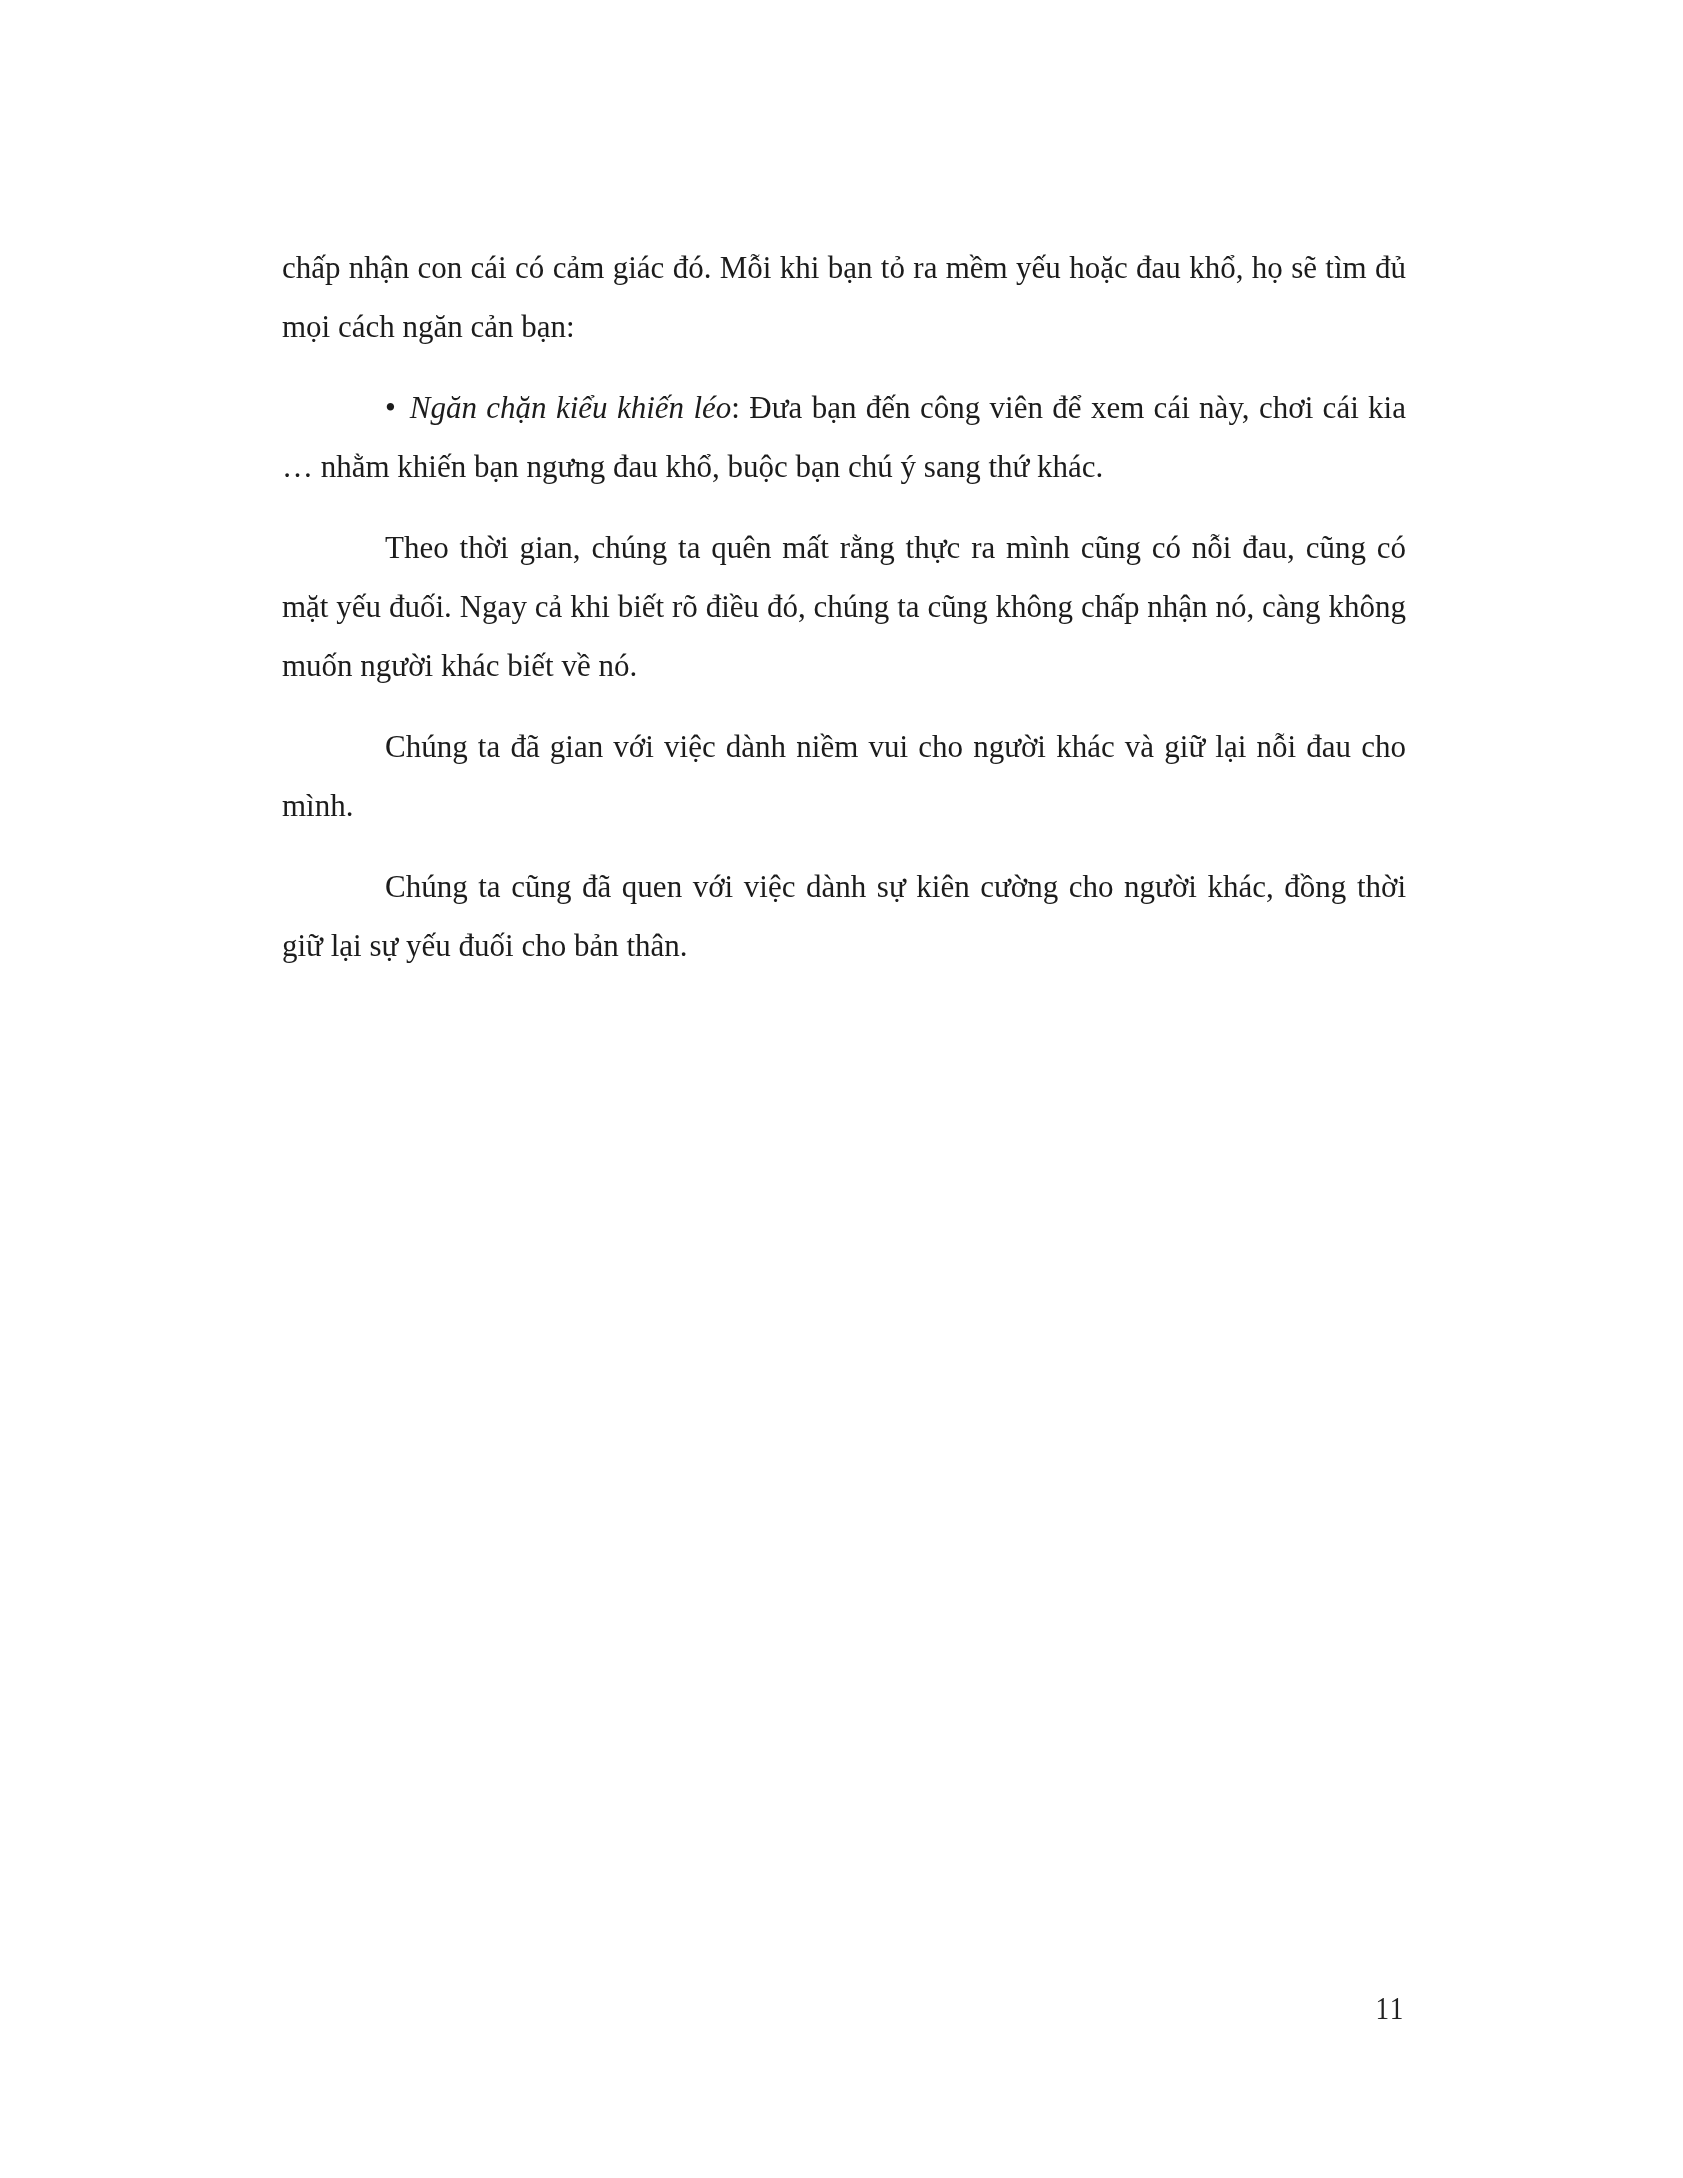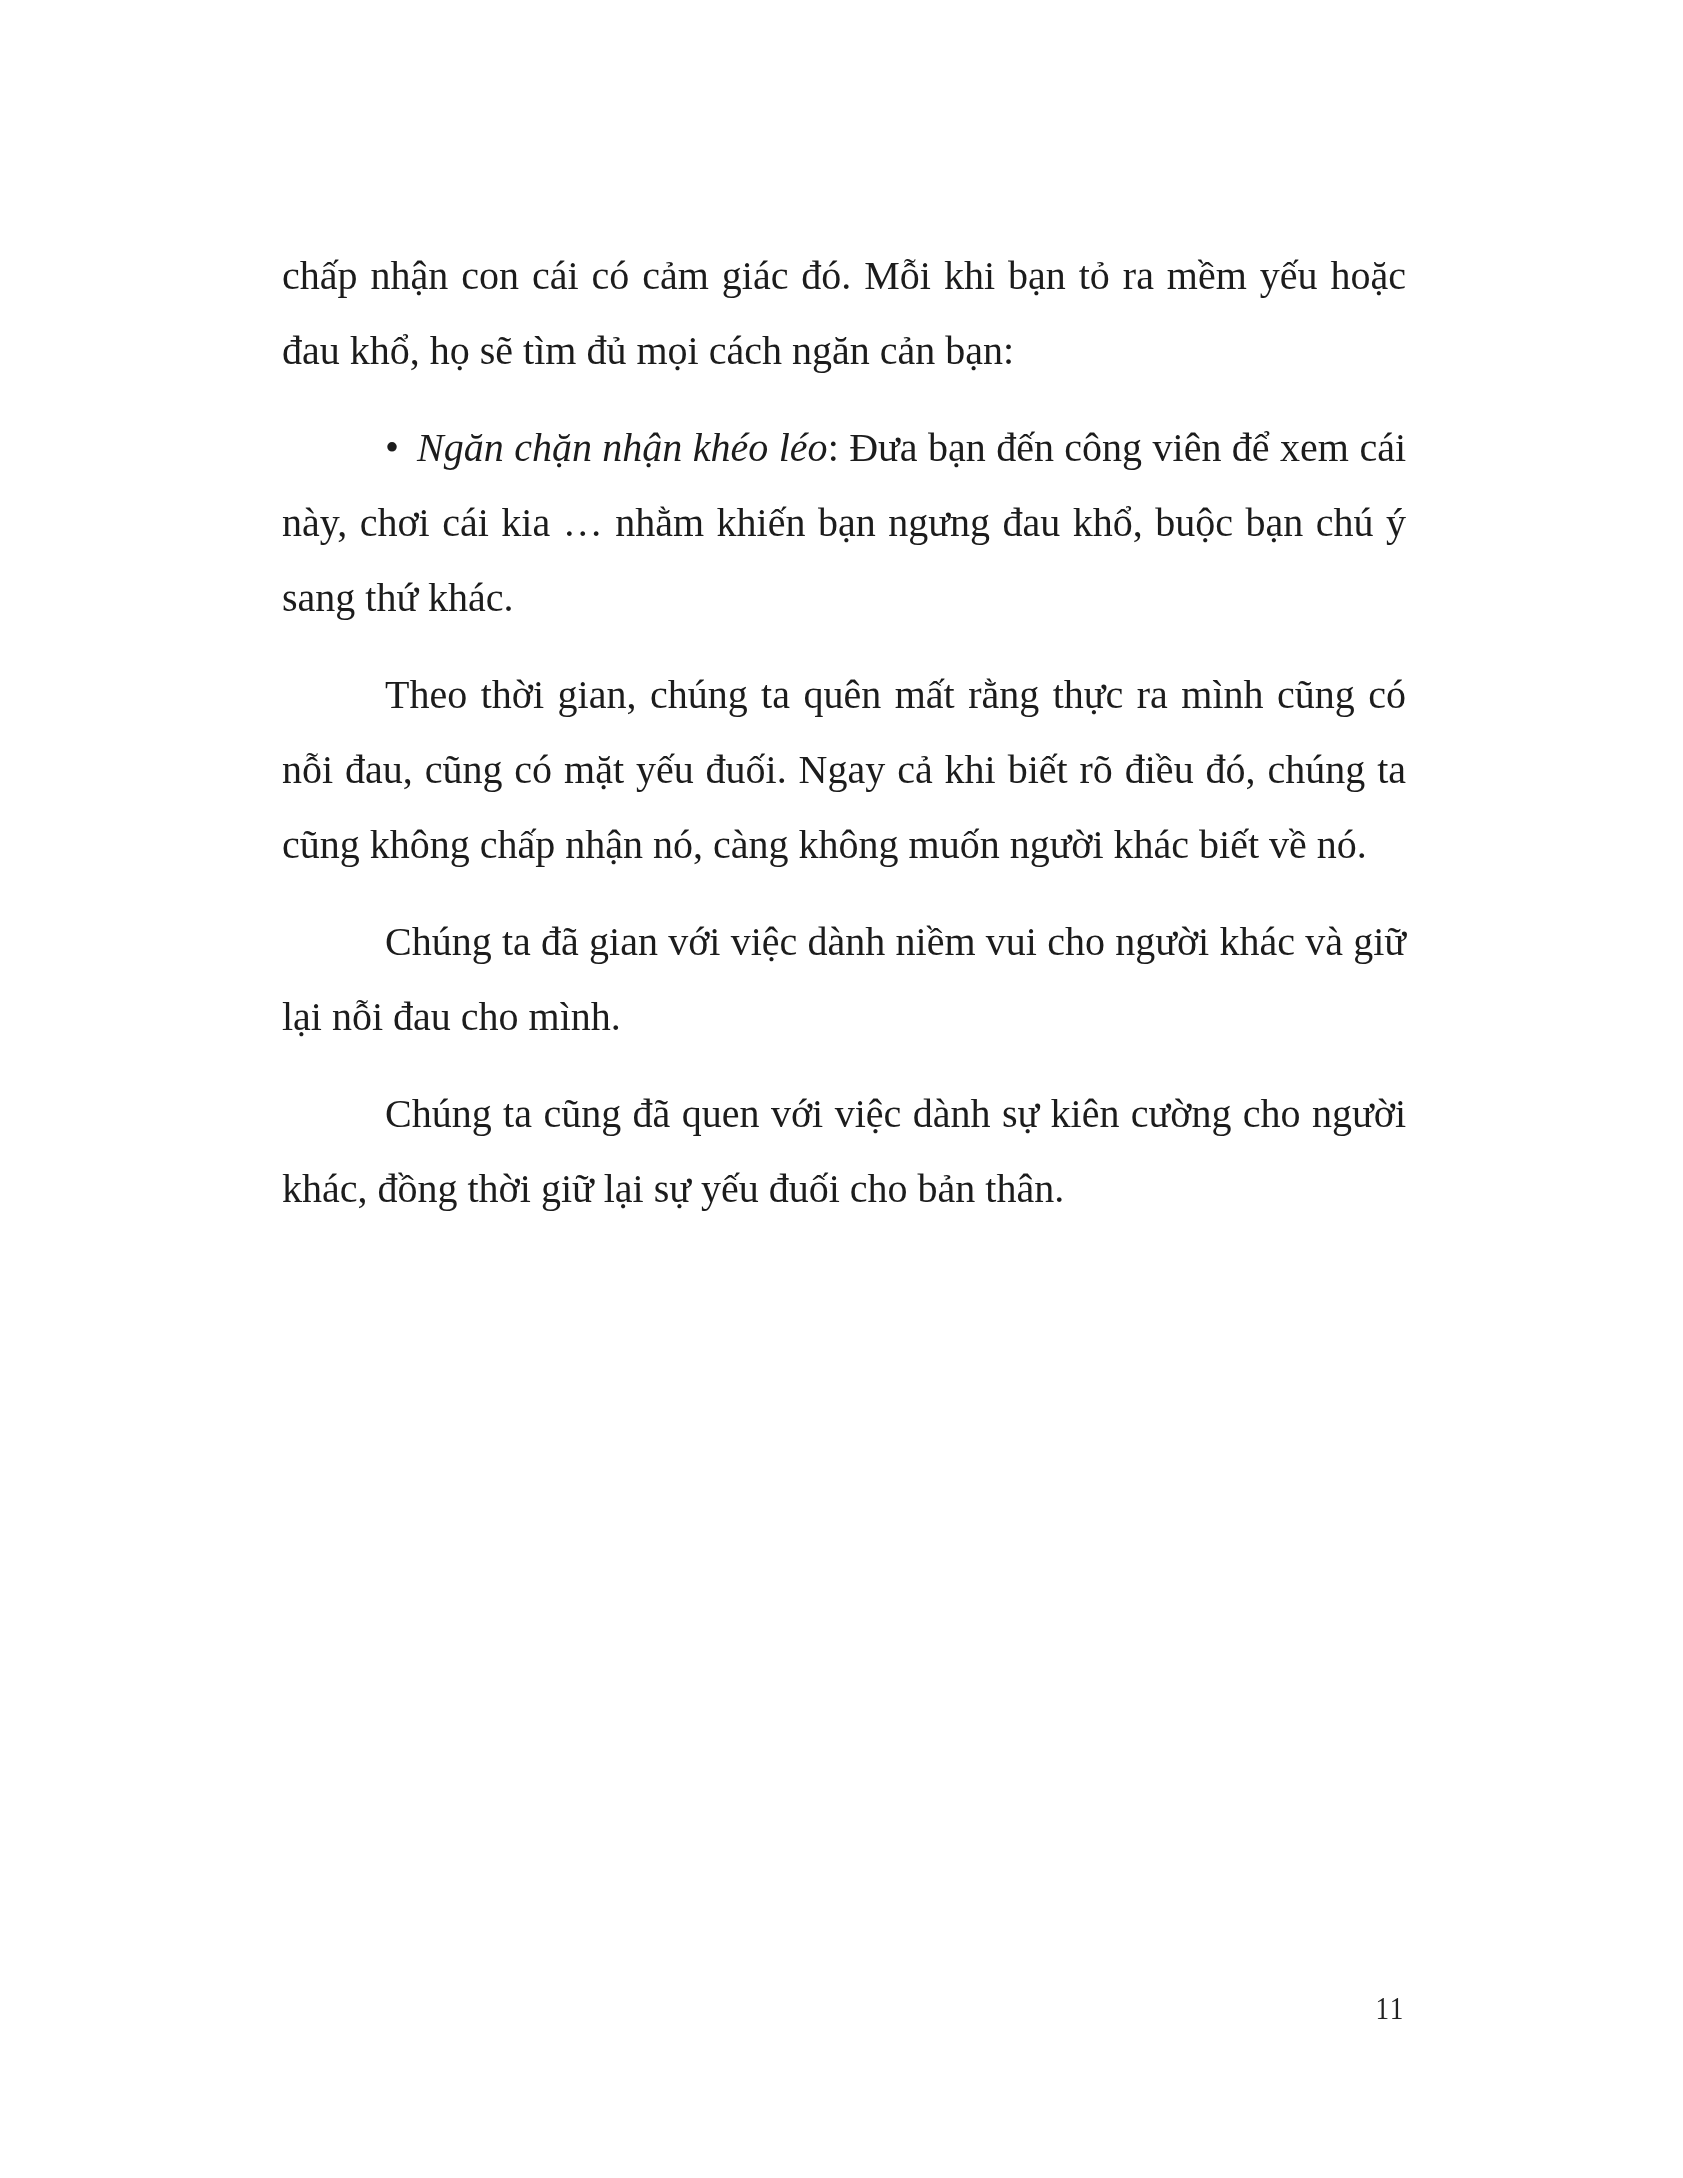--- a/index.html
+++ b/index.html
@@ -14,22 +14,22 @@
     background: #ffffff;
     font-family: "Liberation Serif", "DejaVu Serif", serif;
     color: #1c1c1c;
     overflow: hidden;
   }
   .text-block {
     position: absolute;
     left: 282px;
     top: 238px;
     width: 1124px;
-    font-size: 40px;
-    line-height: 75px;
+    font-size: 31px;
+    line-height: 59px;
     text-align: justify;
   }
   .para {
     margin: 0 0 22px 0;
     text-indent: 103px;
   }
   .para.continuation {
     text-indent: 0;
   }
   .bullet-glyph {
@@ -56,21 +56,21 @@
 </head>
 <body>
 
 <div class="page">
 
   <div class="text-block">
 
     <p class="para continuation"><span>chấp nhận con cái có cảm giác đó. Mỗi khi bạn tỏ ra mềm yếu hoặc đau khổ, họ sẽ tìm đủ mọi cách ngăn cản bạn:</span></p>
 
 
-    <p class="para bullet"><span class="bullet-glyph">•</span><span class="lead-italic">Ngăn chặn nhận khéo léo</span><span>: Đưa bạn đến công viên để xem cái này, chơi cái kia … nhằm khiến bạn ngưng đau khổ, buộc bạn chú ý sang thứ khác.</span></p>
+    <p class="para bullet"><span class="bullet-glyph">•</span><span class="lead-italic">Ngăn chặn kiểu khiến léo</span><span>: Đưa bạn đến công viên để xem cái này, chơi cái kia … nhằm khiến bạn ngưng đau khổ, buộc bạn chú ý sang thứ khác.</span></p>
 
 
 
     <p class="para"><span>Theo thời gian, chúng ta quên mất rằng thực ra mình cũng có nỗi đau, cũng có mặt yếu đuối. Ngay cả khi biết rõ điều đó, chúng ta cũng không chấp nhận nó, càng không muốn người khác biết về nó.</span></p>
 
     <p class="para"><span>Chúng ta đã gian với việc dành niềm vui cho người khác và giữ lại nỗi đau cho mình.</span></p>
 
     <p class="para"><span>Chúng ta cũng đã quen với việc dành sự kiên cường cho người khác, đồng thời giữ lại sự yếu đuối cho bản thân.</span></p>
 
   </div>

